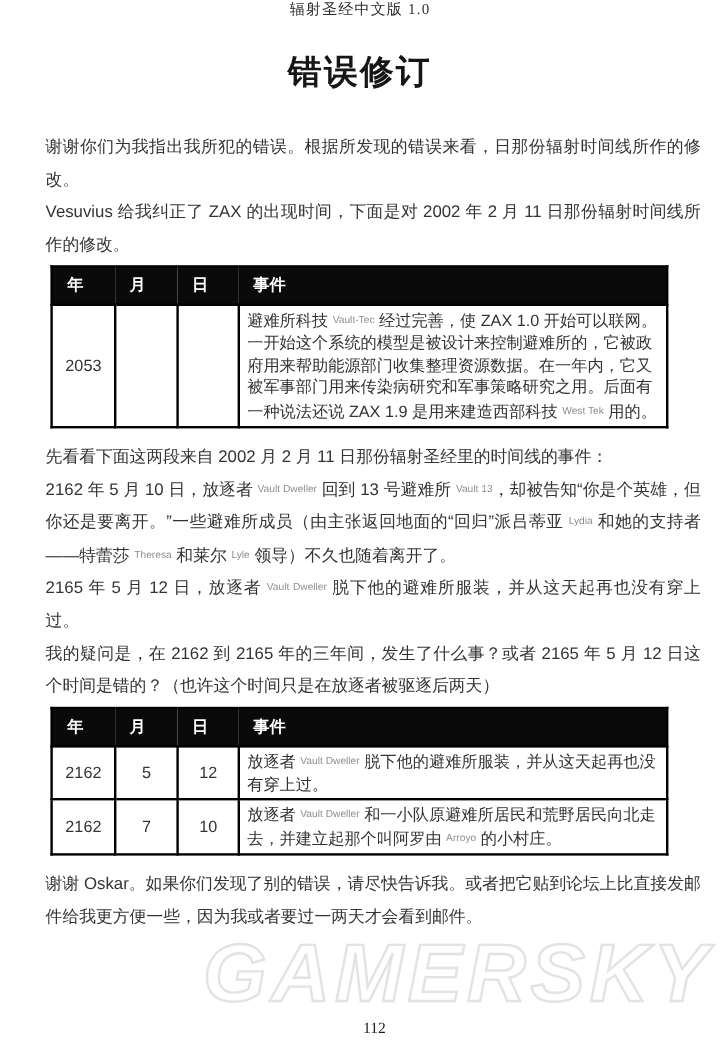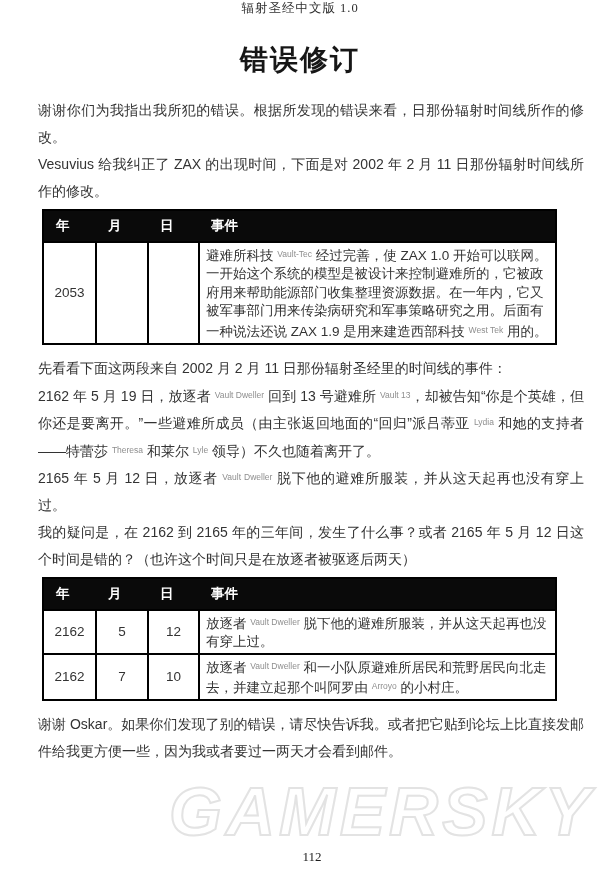--- a/index.html
+++ b/index.html
@@ -8,21 +8,21 @@
   .page {
     position: relative; width: 600px; height: 876px;
     background: #ffffff; overflow: hidden; color: #333;
   }
   .doc-header {
     padding-top: 0; text-align: center;
     font-family: "Liberation Serif", serif;
     font-size: 12.5px; color: #2e2e2e; letter-spacing: 1px;
   }
   .title {
-    margin-top: 24px; margin-bottom: 18px;
+    margin-top: 24px; margin-bottom: 30px;
     text-align: center; font-size: 28px; font-weight: 700; color: #161616;
     letter-spacing: 2px;
   }
   .content { padding: 0 16px 0 38px; }
   .content p {
     font-size: 14px; line-height: 27px; color: #333;
     margin: 0; text-align: justify;
   }
   .ann {
     font-size: 8.5px; color: #8e8e8e; vertical-align: 2.5px;
@@ -95,21 +95,21 @@
           <td></td>
           <td></td>
           <td class="event"><span>避难所科技 </span><span class="ann">Vault-Tec</span><span> 经过完善，使 ZAX 1.0 开始可以联网。一开始这个系统的模型是被设计来控制避难所的，它被政府用来帮助能源部门收集整理资源数据。在一年内，它又被军事部门用来传染病研究和军事策略研究之用。后面有一种说法还说 ZAX 1.9 是用来建造西部科技 </span><span class="ann">West Tek</span><span> 用的。</span></td>
         </tr>
       </tbody>
     </table>
 
 
     <p>先看看下面这两段来自 2002 月 2 月 11 日那份辐射圣经里的时间线的事件：</p>
 
-    <p><span>2162 年 5 月 19 日，放逐者 </span><span class="ann">Vault Dweller</span><span> 回到 13 号避难所 </span><span class="ann">Vault 13</span><span>，却被告知“你是个英雄，但你还是要离开。”一些避难所成员（由主张返回地面的“回归”派吕蒂亚 </span><span class="ann">Lydia</span><span> 和她的支持者——特蕾莎 </span><span class="ann">Theresa</span><span> 和莱尔 </span><span class="ann">Lyle</span><span> 领导）不久也随着离开了。</span></p>
+    <p><span>2162 年 5 月 10 日，放逐者 </span><span class="ann">Vault Dweller</span><span> 回到 13 号避难所 </span><span class="ann">Vault 13</span><span>，却被告知“你是个英雄，但你还是要离开。”一些避难所成员（由主张返回地面的“回归”派吕蒂亚 </span><span class="ann">Lydia</span><span> 和她的支持者——特蕾莎 </span><span class="ann">Theresa</span><span> 和莱尔 </span><span class="ann">Lyle</span><span> 领导）不久也随着离开了。</span></p>
 
     <p><span>2165 年 5 月 12 日，放逐者 </span><span class="ann">Vault Dweller</span><span> 脱下他的避难所服装，并从这天起再也没有穿上过。</span></p>
 
     <p>我的疑问是，在 2162 到 2165 年的三年间，发生了什么事？或者 2165 年 5 月 12 日这个时间是错的？（也许这个时间只是在放逐者被驱逐后两天）</p>
 
     <table class="timeline">
       <colgroup>
         <col style="width:53px">
           <col style="width:52px">
           <col style="width:51px">

